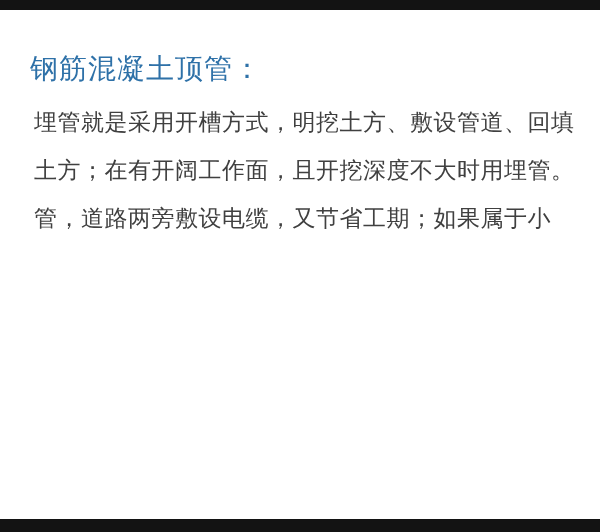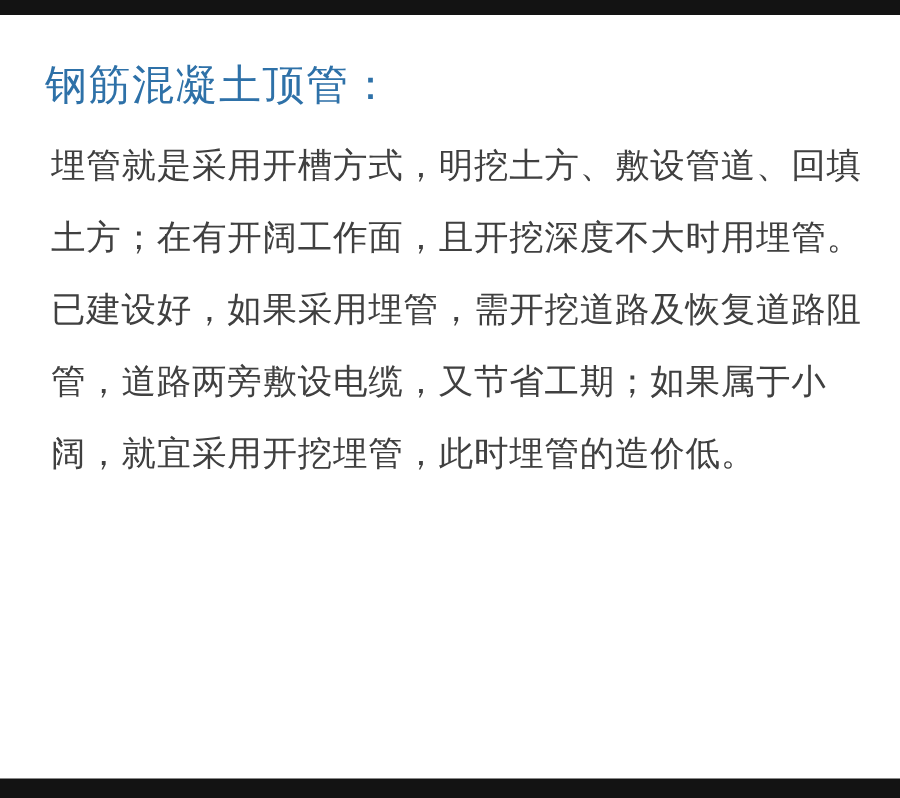--- a/index.html
+++ b/index.html
@@ -18,21 +18,21 @@
   .letterbox {
     position: absolute;
     left: 0;
     width: 600px;
     background: var(--letterbox-color, #131313);
   }
   .letterbox.top { top: 0; height: 10px; }
   .letterbox.bottom { bottom: 0; height: 13px; }
   .content {
     position: absolute;
-    top: 40px;
+    top: 52px;
     left: 30px;
     right: 28px;
   }
   .heading {
     margin: 0 0 12px 0;
     font-size: 28px;
     line-height: 34px;
     font-weight: 400;
     color: var(--heading-color, #2e71a8);
     letter-spacing: 1px;
@@ -53,20 +53,18 @@
 
 <div class="page">
   <div class="letterbox top"></div>
 
   <div class="content">
     <h1 class="heading">钢筋混凝土顶管：</h1>
 
     <div class="body-text">
         <div class="line">埋管就是采用开槽方式，明挖土方、敷设管道、回填</div>
         <div class="line">土方；在有开阔工作面，且开挖深度不大时用埋管。</div>
-        <div class="line">已建设好，如果采用埋管，需开挖道路及恢复道路阻</div>
         <div class="line">管，道路两旁敷设电缆，又节省工期；如果属于小</div>
-        <div class="line">阔，就宜采用开挖埋管，此时埋管的造价低。</div>
       </div>
   </div>
 
   <div class="letterbox bottom"></div>
 </div>
 
 </body></html>

